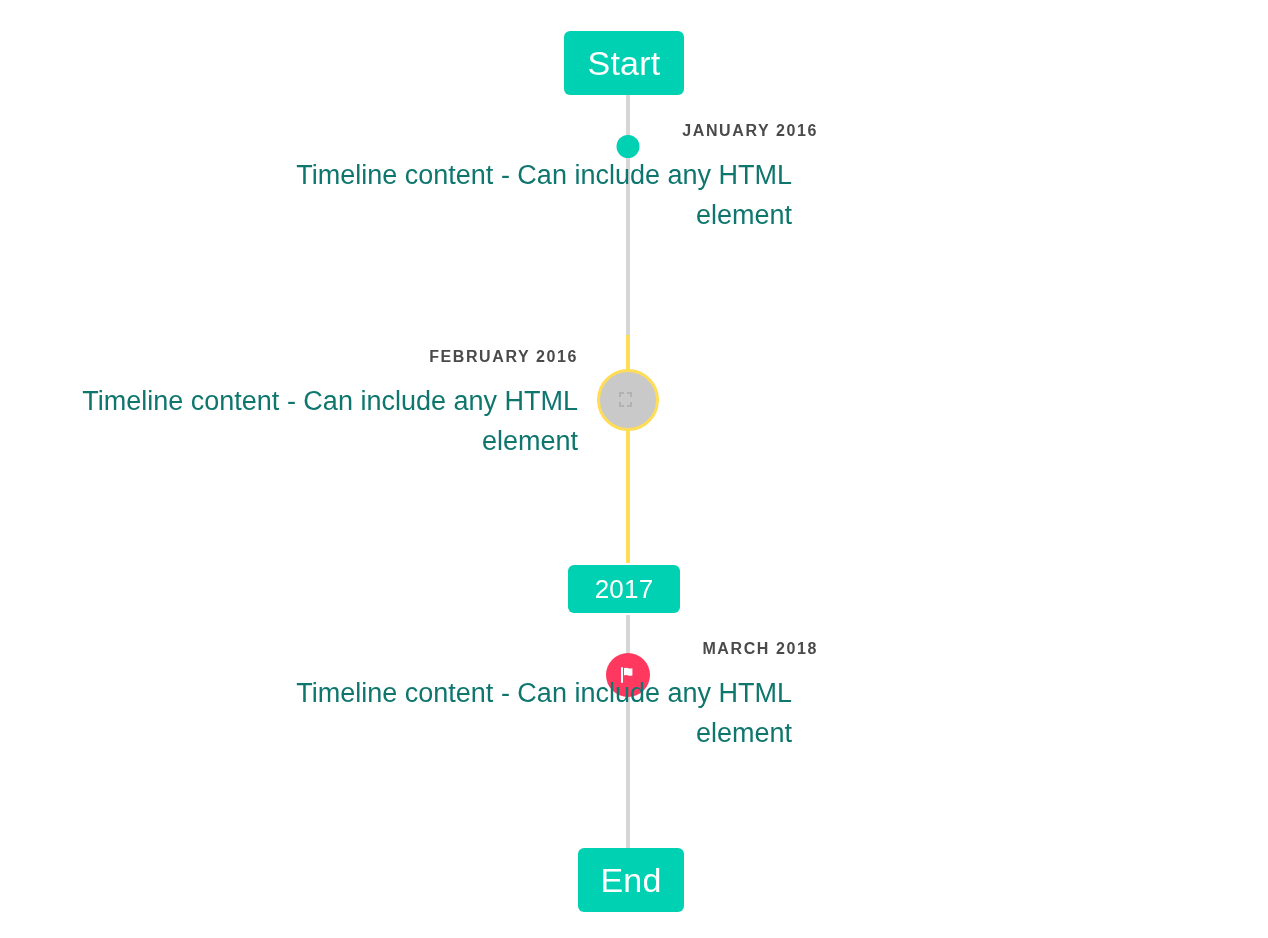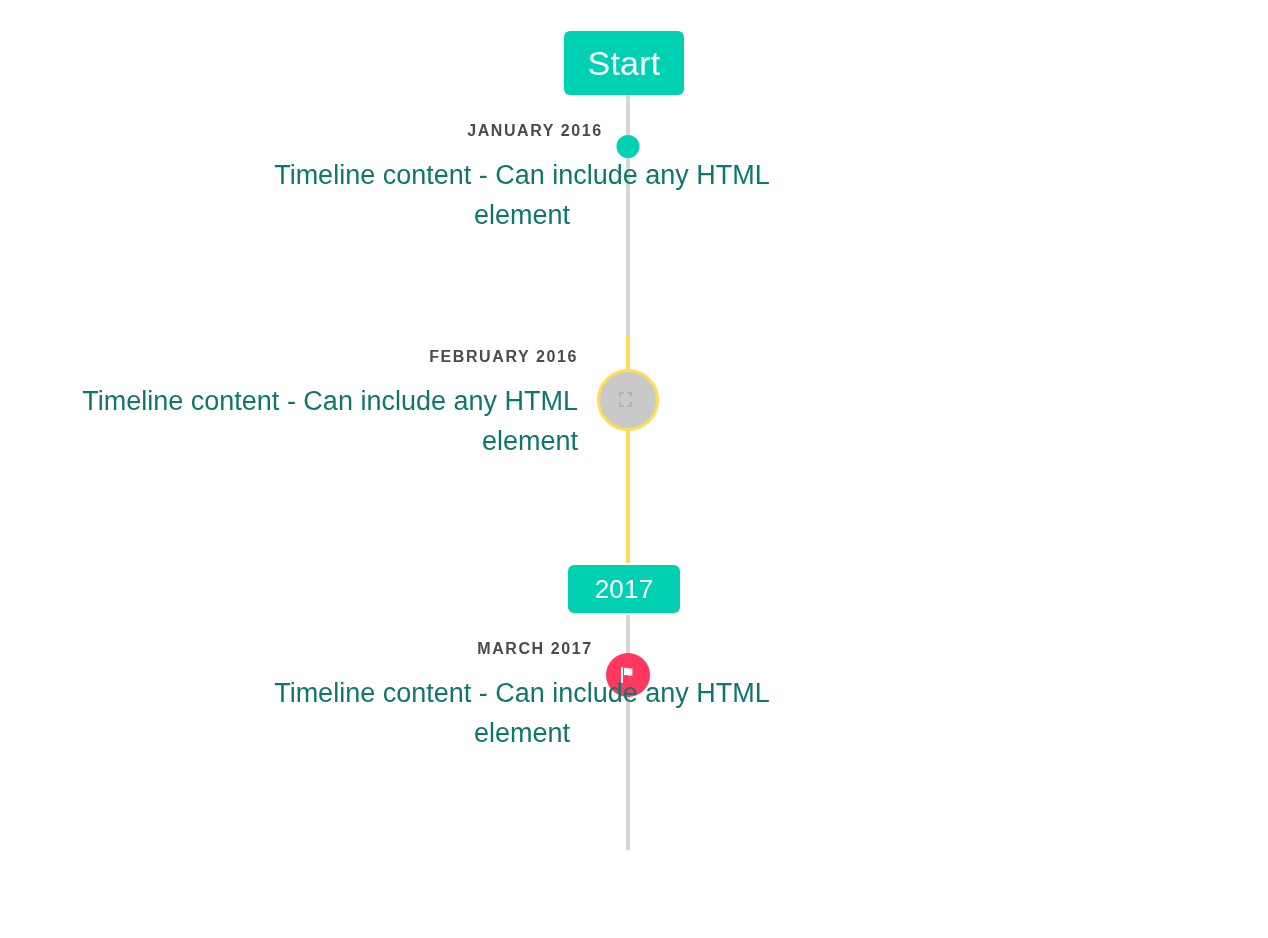--- a/index.html
+++ b/index.html
@@ -76,21 +76,21 @@
     display: flex;
   }
   .item-jan { top: 122px; }
   .item-feb { top: 348px; padding-left: 12px; }
   .item-mar { top: 640px; }
 
   .side {
     box-sizing: border-box;
   }
   .side-left  { width: 566px; text-align: right;  padding-right: 0; }
-  .side-right { width: 566px; text-align: center; margin-left: 126px; }
+  .side-right { width: 566px; text-align: right; margin-left: 126px; }
   .spacer     { width: 126px; }
 
   .heading {
     font-size: 16px;
     font-weight: bold;
     letter-spacing: 1.6px;
     color: #4a4a4a;
     margin: 0 0 16px 0;
     line-height: 1.1;
   }
@@ -182,19 +182,20 @@
 
   <div class="marker marker-icon">
     <svg width="22" height="22" viewBox="0 0 22 22">
       <rect x="4" y="3" width="2" height="16" rx="1" fill="#ffffff"></rect>
       <path d="M7 4.2 c3 -1.6 5.6 1.4 8.4 0 v7.2 c-2.8 1.4 -5.4 -1.6 -8.4 0 z" fill="#ffffff"></path>
     </svg>
   </div>
   <div class="item item-mar">
     <div class="side spacer"></div>
     <div class="side side-right">
-      <p class="heading">MARCH 2017</p>
+      <p class="heading">MARCH 2018</p>
       <p class="content">Timeline content - Can include any HTML element</p>
     </div>
   </div>
 
+  <div class="badge badge-end">End</div>
 
 </div>
 
 </body></html>

